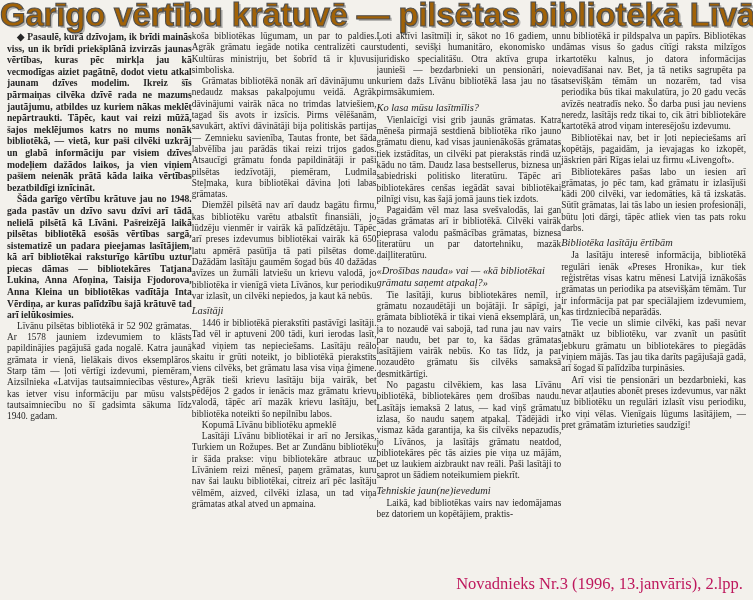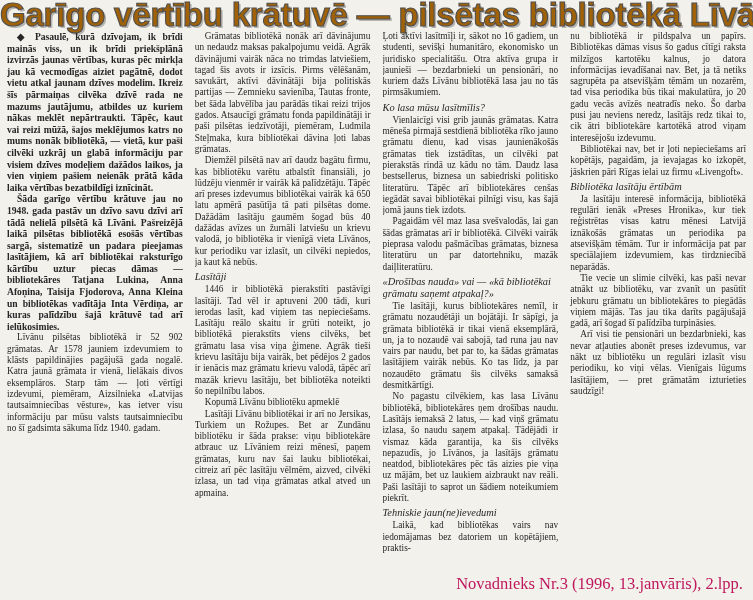--- a/index.html
+++ b/index.html
@@ -23,21 +23,21 @@
     line-height: 30px;
     letter-spacing: -0.2px;
     color: #a16207;
     -webkit-text-stroke: 1.1px #4e4e4e;
     text-shadow: 2px 2px 0 rgba(130,130,130,0.55);
   }
   .columns {
     position: absolute;
     top: 31px; left: 7px; right: 7px; bottom: 0;
     display: flex;
-    gap: 12px;
+    gap: 0;
   }
   .col {
     flex: 1 1 0;
     min-width: 0;
     overflow: hidden;
     text-align: justify;
     font-size: 9.3px;
     line-height: 11.3px;
   }
   .block { margin: 0; }
@@ -74,20 +74,21 @@
 <div class="page">
   <div class="headline">Garīgo vērtību krātuvē — pilsētas bibliotēkā Līvānos</div>
 
   <div class="columns">
     <div class="col">
         <div class="block lead">◆ Pasaulē, kurā dzīvojam, ik brīdi mainās viss, un ik brīdi priekšplānā izvirzās jaunas vērtības, kuras pēc mirkļa jau kā vecmodīgas aiziet pagātnē, dodot vietu atkal jaunam dzīves modelim. Ikreiz šīs pārmaiņas cilvēka dzīvē rada ne mazums jautājumu, atbildes uz kuriem nākas meklēt nepārtraukti. Tāpēc, kaut vai reizi mūžā, šajos meklējumos katrs no mums nonāk bibliotēkā, — vietā, kur paši cilvēki uzkrāj un glabā informāciju par visiem dzīves modeļiem dažādos laikos, ja vien viņiem pašiem neienāk prātā kāda laika vērtības bezatbildīgi iznīcināt.</div>
         <div class="block lead">Šāda garīgo vērtību krātuve jau no 1948. gada pastāv un dzīvo savu dzīvi arī tādā nelielā pilsētā kā Līvāni. Pašreizējā laikā pilsētas bibliotēkā esošās vērtības sargā, sistematizē un padara pieejamas lasītājiem, kā arī bibliotēkai raksturīgo kārtību uztur piecas dāmas — bibliotekāres Tatjana Lukina, Anna Afoņina, Taisija Fjodorova, Anna Kleina un bibliotēkas vadītāja Inta Vērdiņa, ar kuras palīdzību šajā krātuvē tad arī ielūkosimies.</div>
         <div class="block para">Līvānu pilsētas bibliotēkā ir 52 902 grāmatas. Ar 1578 jauniem izdevumiem to klāsts papildinājies pagājušā gada nogalē. Katra jaunā grāmata ir vienā, lielākais divos eksemplāros. Starp tām — ļoti vērtīgi izdevumi, piemēram, Aizsilnieka «Latvijas tautsaimniecības vēsture», kas ietver visu informāciju par mūsu valsts tautsaimniecību no šī gadsimta sākuma līdz 1940. gadam.</div>
       </div>
     <div class="col">
+        <div class="block cont">koša bibliotēkas lūgumam, un par to paldies. Agrāk grāmatu iegāde notika centralizēti caur Kultūras ministriju, bet šobrīd tā ir kļuvusi simboliska.</div>
         <div class="block para">Grāmatas bibliotēkā nonāk arī dāvinājumu un nedaudz maksas pakalpojumu veidā. Agrāk dāvinājumi vairāk nāca no trimdas latviešiem, tagad šis avots ir izsīcis. Pirms vēlēšanām, savukārt, aktīvi dāvinātāji bija politiskās partijas — Zemnieku savienība, Tautas fronte, bet šāda labvēlība jau parādās tikai reizi trijos gados. Atsaucīgi grāmatu fonda papildinātāji ir paši pilsētas iedzīvotāji, piemēram, Ludmila Steļmaka, kura bibliotēkai dāvina ļoti labas grāmatas.</div>
         <div class="block para">Diemžēl pilsētā nav arī daudz bagātu firmu, kas bibliotēku varētu atbalstīt finansiāli, jo lūdzēju vienmēr ir vairāk kā palīdzētāju. Tāpēc arī preses izdevumus bibliotēkai vairāk kā 650 latu apmērā pasūtīja tā pati pilsētas dome. Dažādām lasītāju gaumēm šogad būs 40 dažādas avīzes un žurnāli latviešu un krievu valodā, jo bibliotēka ir vienīgā vieta Līvānos, kur periodiku var izlasīt, un cilvēki nepiedos, ja kaut kā nebūs.</div>
         <div class="block heading">Lasītāji</div>
         <div class="block para">1446 ir bibliotēkā pierakstīti pastāvīgi lasītāji. Tad vēl ir aptuveni 200 tādi, kuri ierodas lasīt, kad viņiem tas nepieciešams. Lasītāju reālo skaitu ir grūti noteikt, jo bibliotēkā pierakstīts viens cilvēks, bet grāmatu lasa visa viņa ģimene. Agrāk tieši krievu lasītāju bija vairāk, bet pēdējos 2 gados ir ienācis maz grāmatu krievu valodā, tāpēc arī mazāk krievu lasītāju, bet bibliotēka noteikti šo nepilnību labos.</div>
         <div class="block para">Kopumā Līvānu bibliotēku apmeklē</div>
         <div class="block para">Lasītāji Līvānu bibliotēkai ir arī no Jersikas, Turkiem un Rožupes. Bet ar Zundānu bibliotēku ir šāda prakse: viņu bibliotekāre atbrauc uz Līvāniem reizi mēnesī, paņem grāmatas, kuru nav šai lauku bibliotēkai, citreiz arī pēc lasītāju vēlmēm, aizved, cilvēki izlasa, un tad viņa grāmatas atkal atved un apmaina.</div>
       </div>
     <div class="col">
         <div class="block cont">Ļoti aktīvi lasītmīļi ir, sākot no 16 gadiem, un studenti, sevišķi humanitāro, ekonomisko un juridisko specialitāšu. Otra aktīva grupa ir jaunieši — bezdarbnieki un pensionāri, no kuriem dažs Līvānu bibliotēkā lasa jau no tās pirmsākumiem.</div>
         <div class="block heading">Ko lasa mūsu lasītmīlis?</div>
@@ -95,20 +96,21 @@
         <div class="block para">Pagaidām vēl maz lasa svešvalodās, lai gan šādas grāmatas arī ir bibliotēkā. Cilvēki vairāk pieprasa valodu pašmācības grāmatas, biznesa literatūru un par datortehniku, mazāk daiļliteratūru.</div>
         <div class="block heading">«Drošības nauda» vai — «kā bibliotēkai grāmatu saņemt atpakaļ?»</div>
         <div class="block para">Tie lasītāji, kurus bibliotekāres nemīl, ir grāmatu nozaudētāji un bojātāji. Ir sāpīgi, ja grāmata bibliotēkā ir tikai vienā eksemplārā, un, ja to nozaudē vai sabojā, tad runa jau nav vairs par naudu, bet par to, ka šādas grāmatas lasītājiem vairāk nebūs. Ko tas līdz, ja par nozaudēto grāmatu šis cilvēks samaksā desmitkārtīgi.</div>
         <div class="block para">No pagastu cilvēkiem, kas lasa Līvānu bibliotēkā, bibliotekāres ņem drošības naudu. Lasītājs iemaksā 2 latus, — kad viņš grāmatu izlasa, šo naudu saņem atpakaļ. Tādējādi ir vismaz kāda garantija, ka šis cilvēks nepazudīs, jo Līvānos, ja lasītājs grāmatu neatdod, bibliotekāres pēc tās aizies pie viņa uz mājām, bet uz laukiem aizbraukt nav reāli. Paši lasītāji to saprot un šādiem noteikumiem piekrīt.</div>
         <div class="block heading">Tehniskie jaun(ne)ievedumi</div>
         <div class="block para">Laikā, kad bibliotēkas vairs nav iedomājamas bez datoriem un kopētājiem, praktis-</div>
       </div>
     <div class="col">
         <div class="block cont">nu bibliotēkā ir pildspalva un papīrs. Bibliotēkas dāmas visus šo gadus cītīgi raksta milzīgos kartotēku kalnus, jo datora informācijas ievadīšanai nav. Bet, ja tā netiks sagrupēta pa atsevišķām tēmām un nozarēm, tad visa periodika būs tikai makulatūra, jo 20 gadu vecās avīzēs neatradīs neko. Šo darba pusi jau neviens neredz, lasītājs redz tikai to, cik ātri bibliotekāre kartotēkā atrod viņam interesējošu izdevumu.</div>
         <div class="block para">Bibliotēkai nav, bet ir ļoti nepieciešams arī kopētājs, pagaidām, ja ievajagas ko izkopēt, jāskrien pāri Rīgas ielai uz firmu «Livengoft».</div>
+        <div class="block para">Bibliotekāres pašas labo un iesien arī grāmatas, jo pēc tam, kad grāmatu ir izlasījuši kādi 200 cilvēki, var iedomāties, kā tā izskatās. Sūtīt grāmatas, lai tās labo un iesien profesionāļi, būtu ļoti dārgi, tāpēc atliek vien tas pats roku darbs.</div>
         <div class="block heading">Bibliotēka lasītāju ērtībām</div>
         <div class="block para">Ja lasītāju interesē informācija, bibliotēkā regulāri ienāk «Preses Hronika», kur tiek reģistrētas visas katru mēnesi Latvijā iznākošās grāmatas un periodika pa atsevišķām tēmām. Tur ir informācija pat par speciālajiem izdevumiem, kas tirdzniecībā neparādās.</div>
         <div class="block para">Tie vecie un slimie cilvēki, kas paši nevar atnākt uz bibliotēku, var zvanīt un pasūtīt jebkuru grāmatu un bibliotekāres to piegādās viņiem mājās. Tas jau tika darīts pagājušajā gadā, arī šogad šī palīdzība turpināsies.</div>
         <div class="block para">Arī visi tie pensionāri un bezdarbnieki, kas nevar atļauties abonēt preses izdevumus, var nākt uz bibliotēku un regulāri izlasīt visu periodiku, ko viņi vēlas. Vienīgais lūgums lasītājiem, — pret grāmatām izturieties saudzīgi!</div>
       </div>
   </div>
 
   <div class="citation">Novadnieks Nr.3 (1996, 13.janvāris), 2.lpp.</div>
 </div>
 

